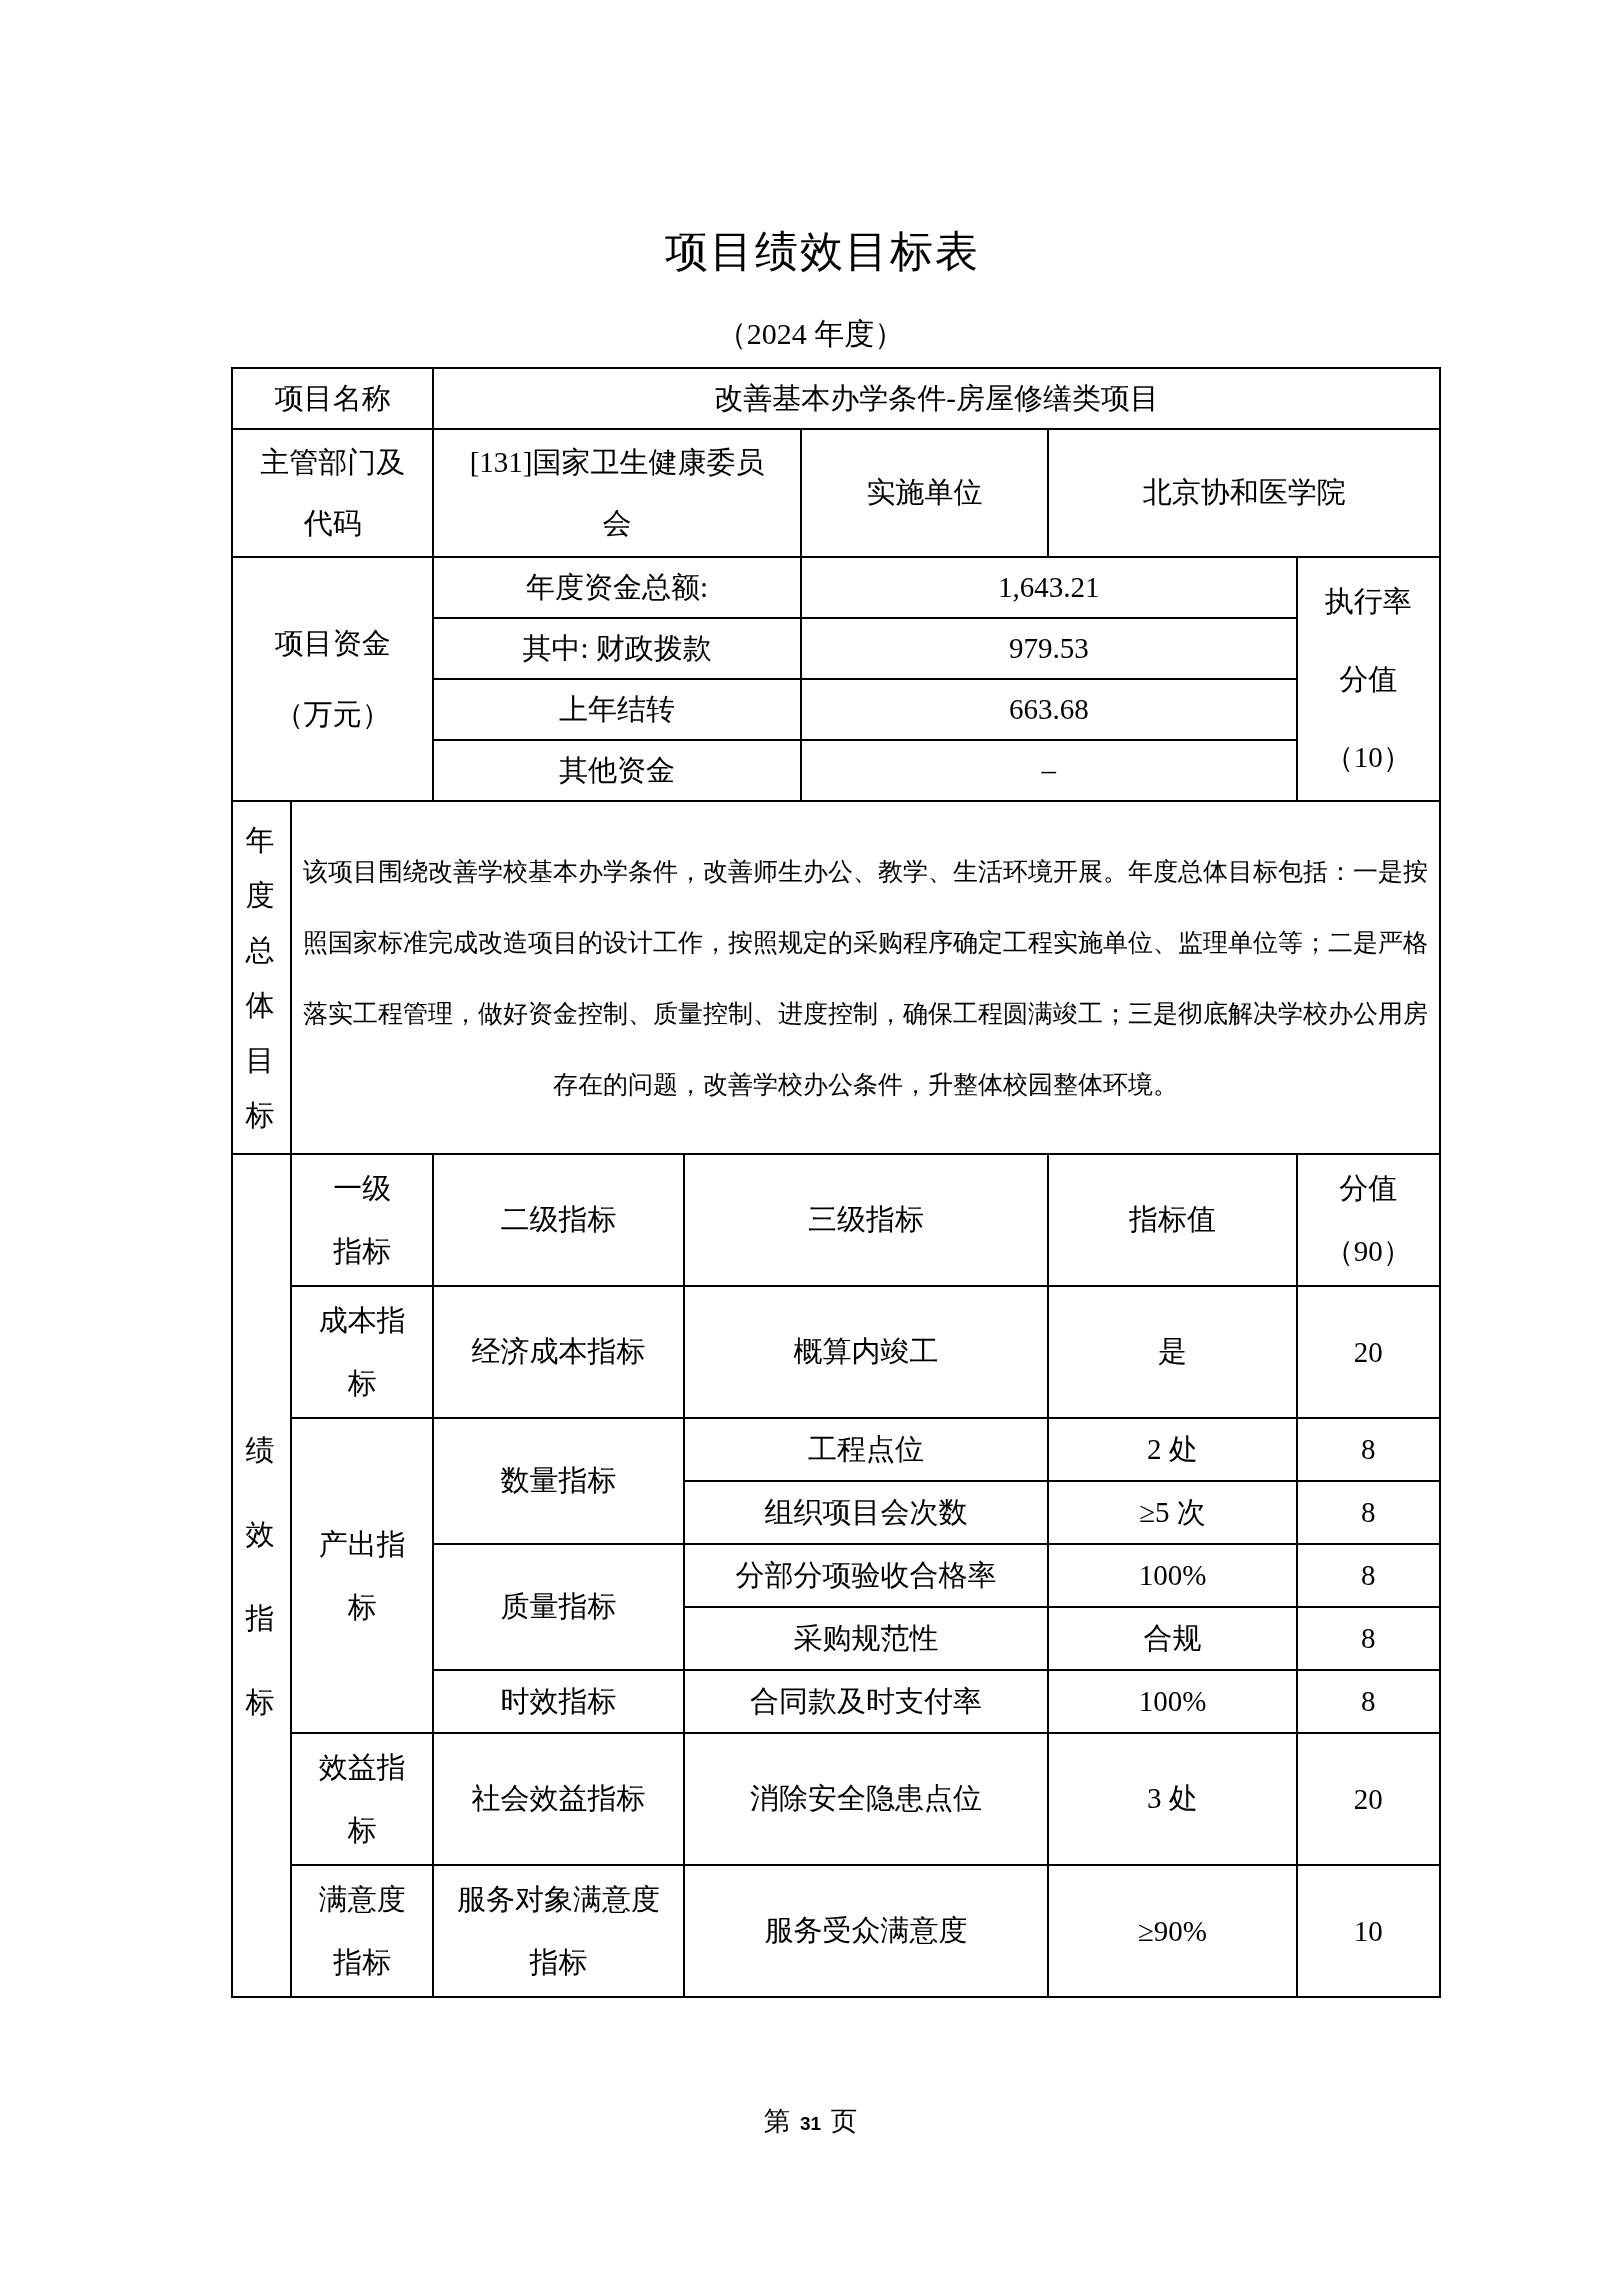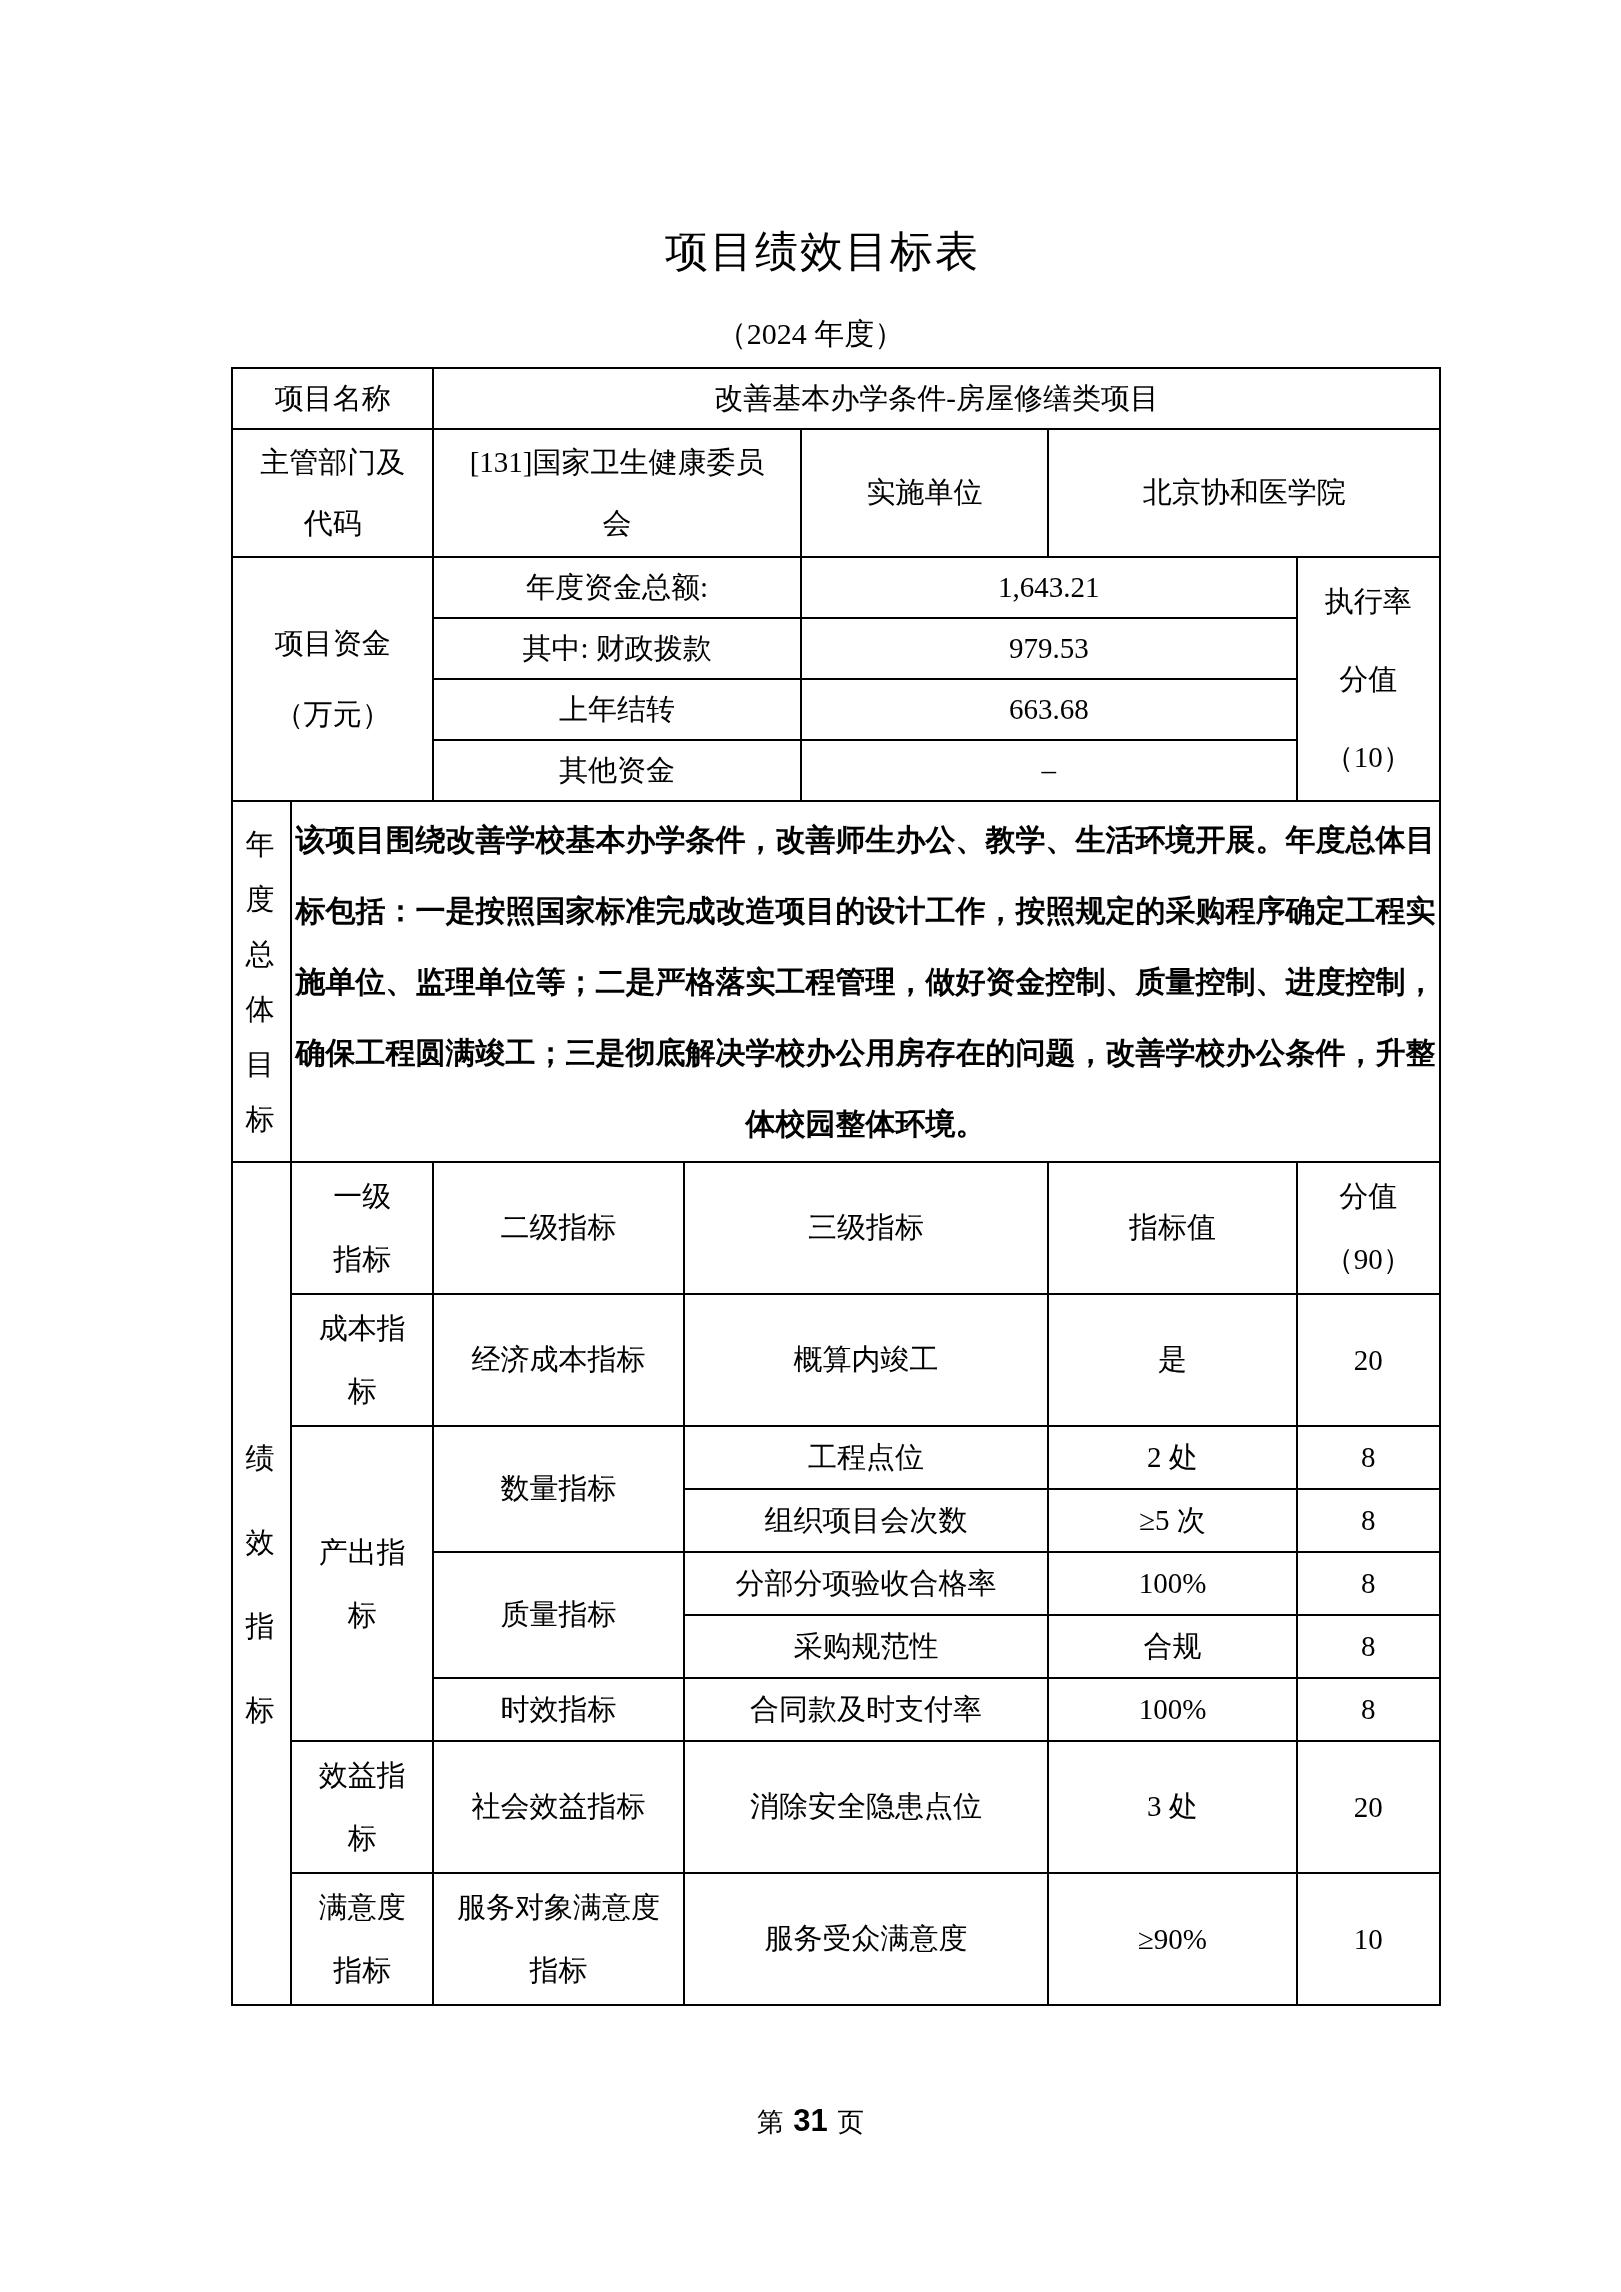--- a/index.html
+++ b/index.html
@@ -39,32 +39,31 @@
   .lh72 { line-height:71px; }
   .lh80 { line-height:78px; }
   .lh86 { line-height:84px; }
   .vstack { width:1.1em; margin:0 auto; text-align:left; }
   .fund-label-first { text-align:left; padding-left:25.5px; }
   .fund-label { text-align:right; padding-right:45px; }
   .fund-value { text-align:right; padding-right:13.7px; }
   .l3 { text-align:left; padding-left:13.7px; }
   .goal-text {
     text-align:justify; text-justify:inter-ideograph;
-    padding:5.9px 23.5px; line-height:71px; font-size:30px;
+    padding:5.9px 23.5px; line-height:71px; font-size:25px;
     vertical-align:middle;
-    font-weight:bold;
   }
   .footer {
     position:absolute; top:2103px; left:0; width:100%;
     text-align:center; font-size:26.5px;
   }
   .footer span { margin:0 4.9px; }
   .footer .num {
     font-family:"Liberation Sans","DejaVu Sans",sans-serif;
-    font-weight:bold; font-size:31px;
+    font-weight:bold; font-size:19px;
   }
 </style>
 </head>
 <body>
 
 <div class="page">
 
   <div class="doc-title">项目绩效目标表</div>
   <div class="doc-subtitle">（2024 年度）</div>
 

